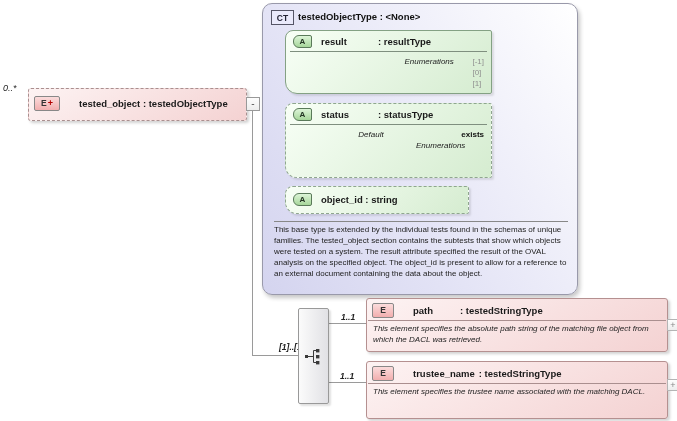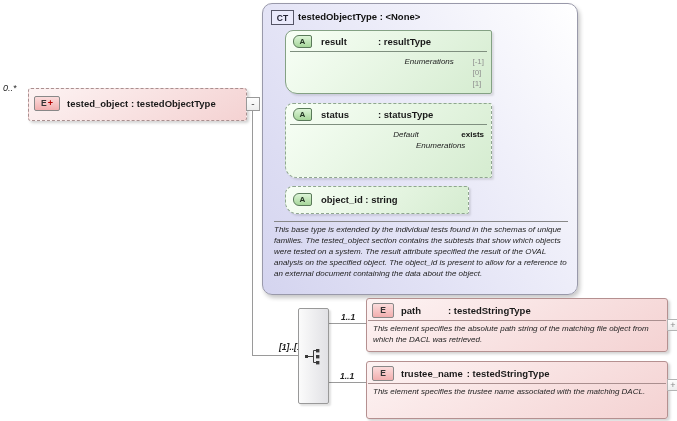--- a/index.html
+++ b/index.html
@@ -19,21 +19,21 @@
   }
   .elem.dashed{border-style:dashed;border-color:#a98f8f;}
   .elem-title{display:flex;align-items:center;padding:4px 6px 3px 5px;height:14px;}
   .ebadge{
     display:flex;align-items:center;justify-content:center;gap:1px;
     width:24px;height:13px;border:1px solid #888;border-radius:2px;
     background:linear-gradient(#fbdcdc,#f2aeae);
     font-size:8.5px;font-weight:bold;color:#333;flex-shrink:0;
   }
   .ebadge .plus{color:#b40000;font-weight:bold;font-size:9px;margin-top:-1px;}
-  .ename{font-weight:bold;font-size:9.5px;margin-left:7px;white-space:nowrap;}
+  .ename{font-weight:bold;font-size:9.5px;margin-left:19px;white-space:nowrap;}
   .etype{font-weight:bold;font-size:9.5px;white-space:nowrap;}
   .esep{border-top:1px solid #aa8f8f;margin:0 1px;}
   .edesc{padding:3px 6px;font-size:8px;font-style:italic;line-height:10.5px;color:#222;}
 
   
   #ct-box{
     position:absolute;left:262px;top:3px;width:314px;height:290px;
     border:1px solid #99a;border-radius:10px;
     background:linear-gradient(55deg,#d4d4ef 0%,#e4e4f6 40%,#ffffff 100%);
     box-shadow:2px 3px 4px rgba(0,0,0,0.22);
@@ -59,26 +59,26 @@
     font-size:8px;font-weight:bold;color:#243524;display:flex;align-items:center;justify-content:center;flex-shrink:0;
   }
   .aname{font-weight:bold;font-size:9.5px;margin-left:9px;min-width:57px;white-space:nowrap;}
   .aname.nofix{min-width:0;text-align:center;}
   .atype{font-weight:bold;font-size:9.5px;white-space:nowrap;}
   .asep{border-top:1px solid #7f8f7f;margin:0 4px;}
   .attr-rows{padding:4px 7px 2px 7px;font-size:8px;line-height:11px;}
   .arow{display:flex;justify-content:flex-end;}
   .rlabel{font-style:italic;color:#222;width:68px;flex-shrink:0;}
   .rvalues{color:#8f8f8f;}
-  .rvalues .bold{color:#111;font-weight:bold;}
+  .rvalues .bold{color:#111;font-weight:bold;margin-left:35px;}
 
   #ct-sep{position:absolute;left:274px;top:221px;width:294px;height:1px;background:#888;}
   #ct-desc{
     position:absolute;left:274px;top:225px;width:296px;
-    font-size:8px;font-style:italic;line-height:10.9px;color:#222;
+    font-size:8px;line-height:10.9px;color:#222;
   }
 
   
   .sqbtn{
     position:absolute;border:1px solid #999;background:linear-gradient(#fdfdfd,#ededed);
     display:flex;align-items:center;justify-content:center;color:#555;
   }
   #collapse-btn{left:246px;top:97px;width:12px;height:12px;font-size:10px;line-height:10px;}
   .plusbtn{width:10px;height:10px;font-size:9px;line-height:9px;border-color:#b5b5b5;color:#8a8a8a;}
 

